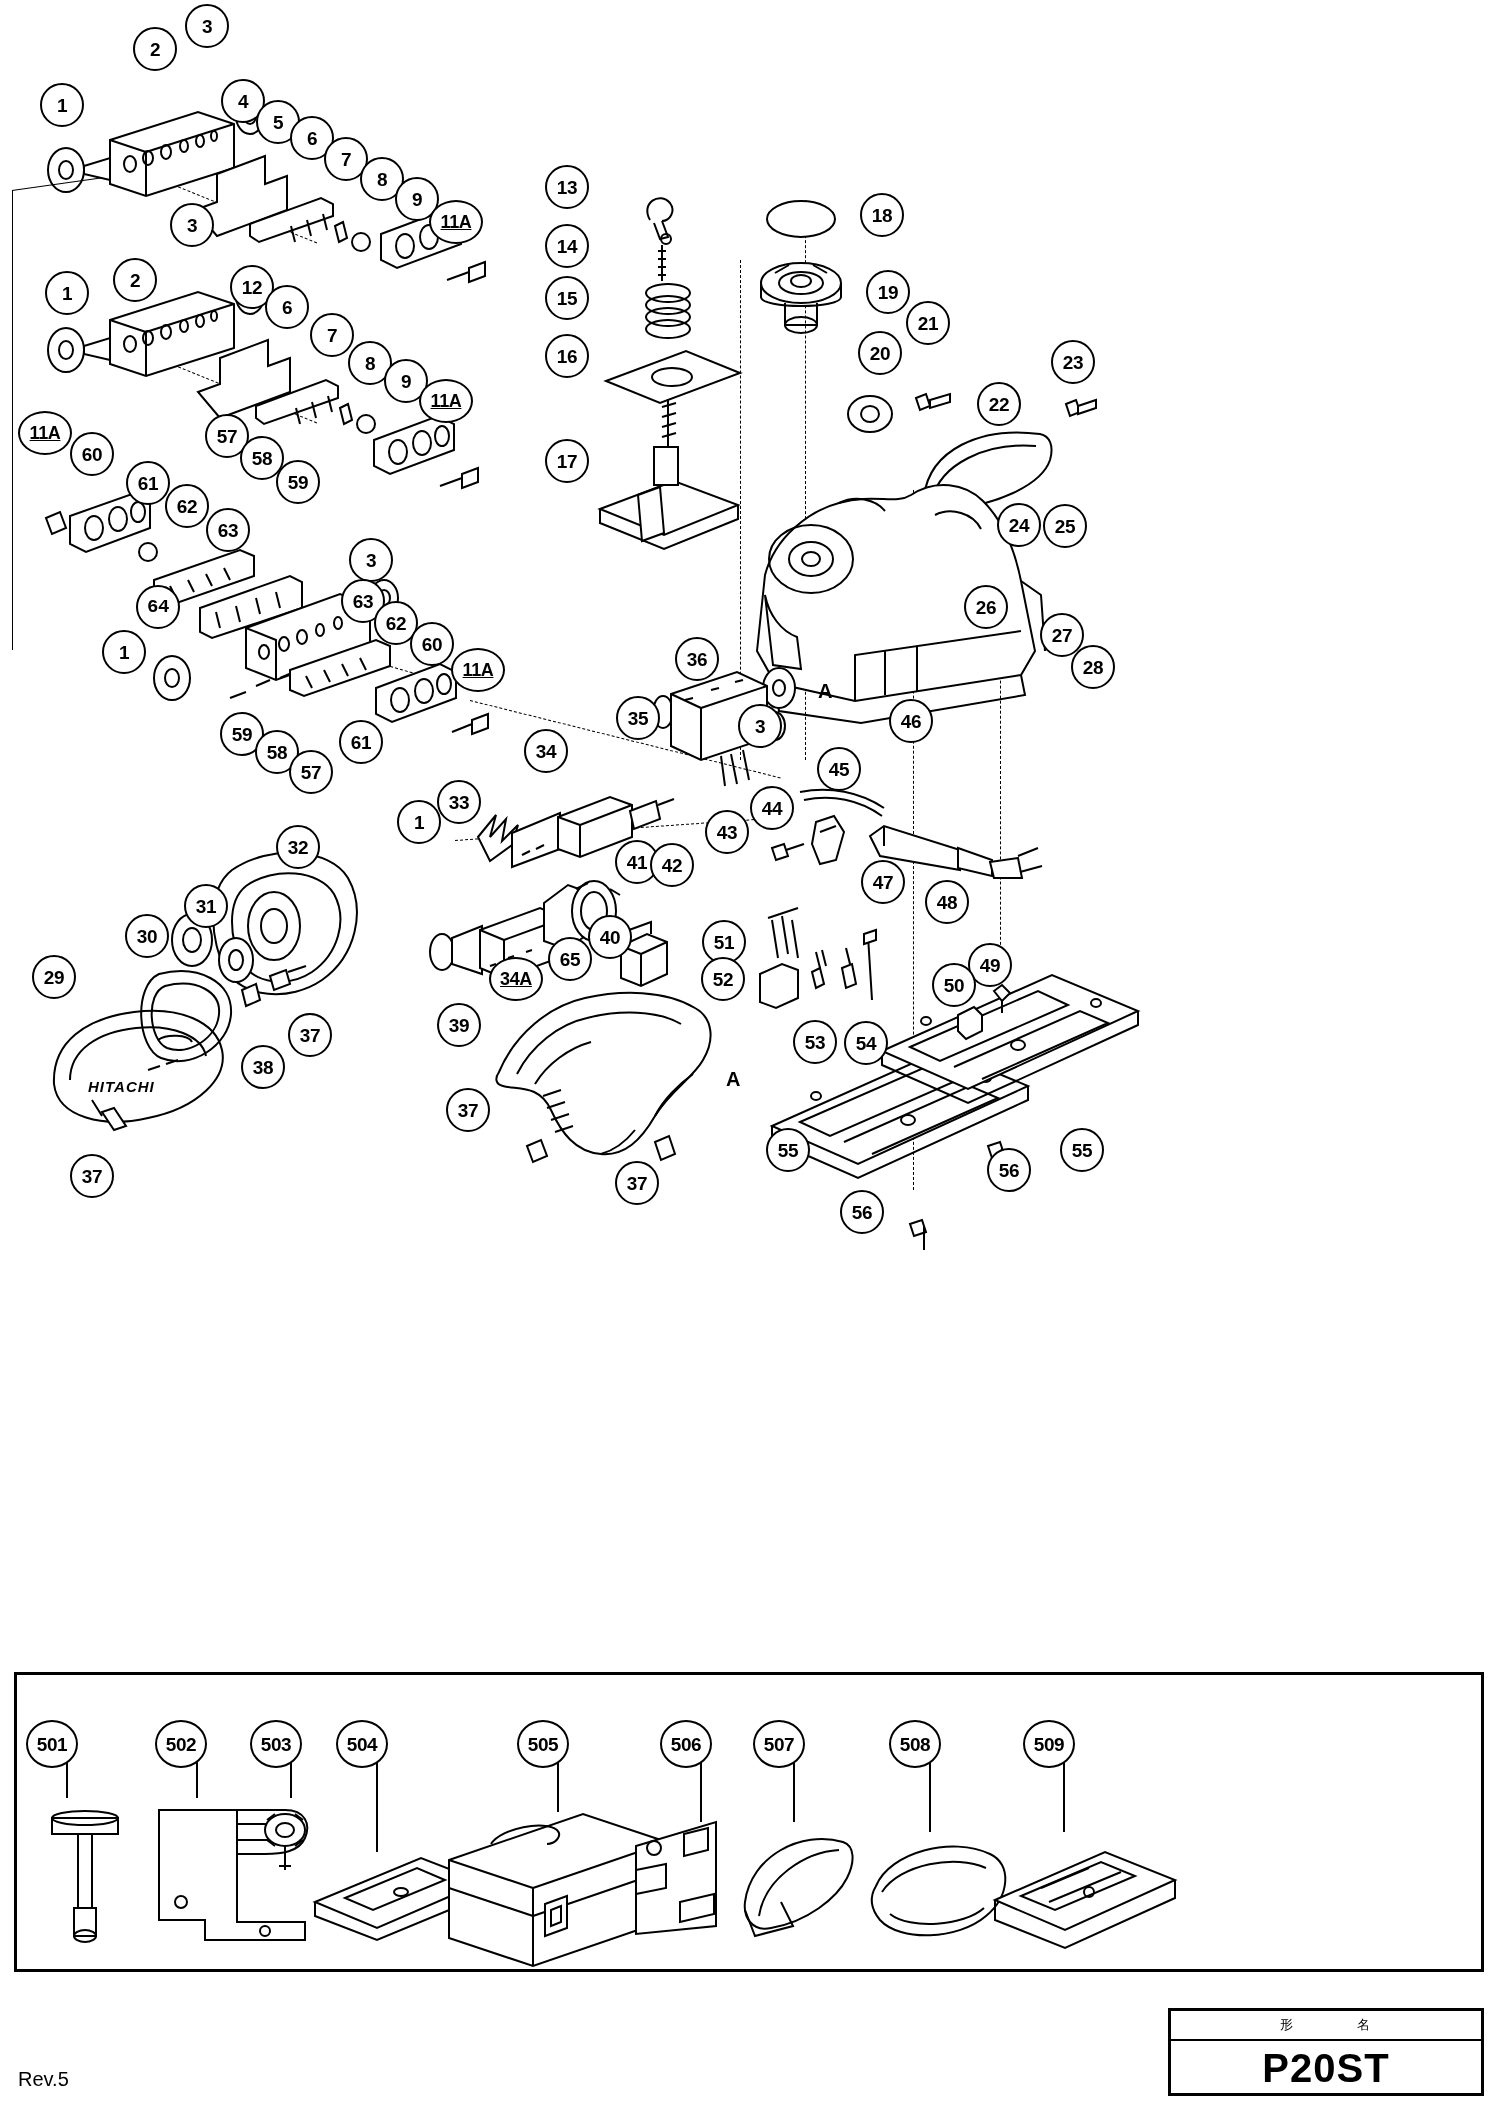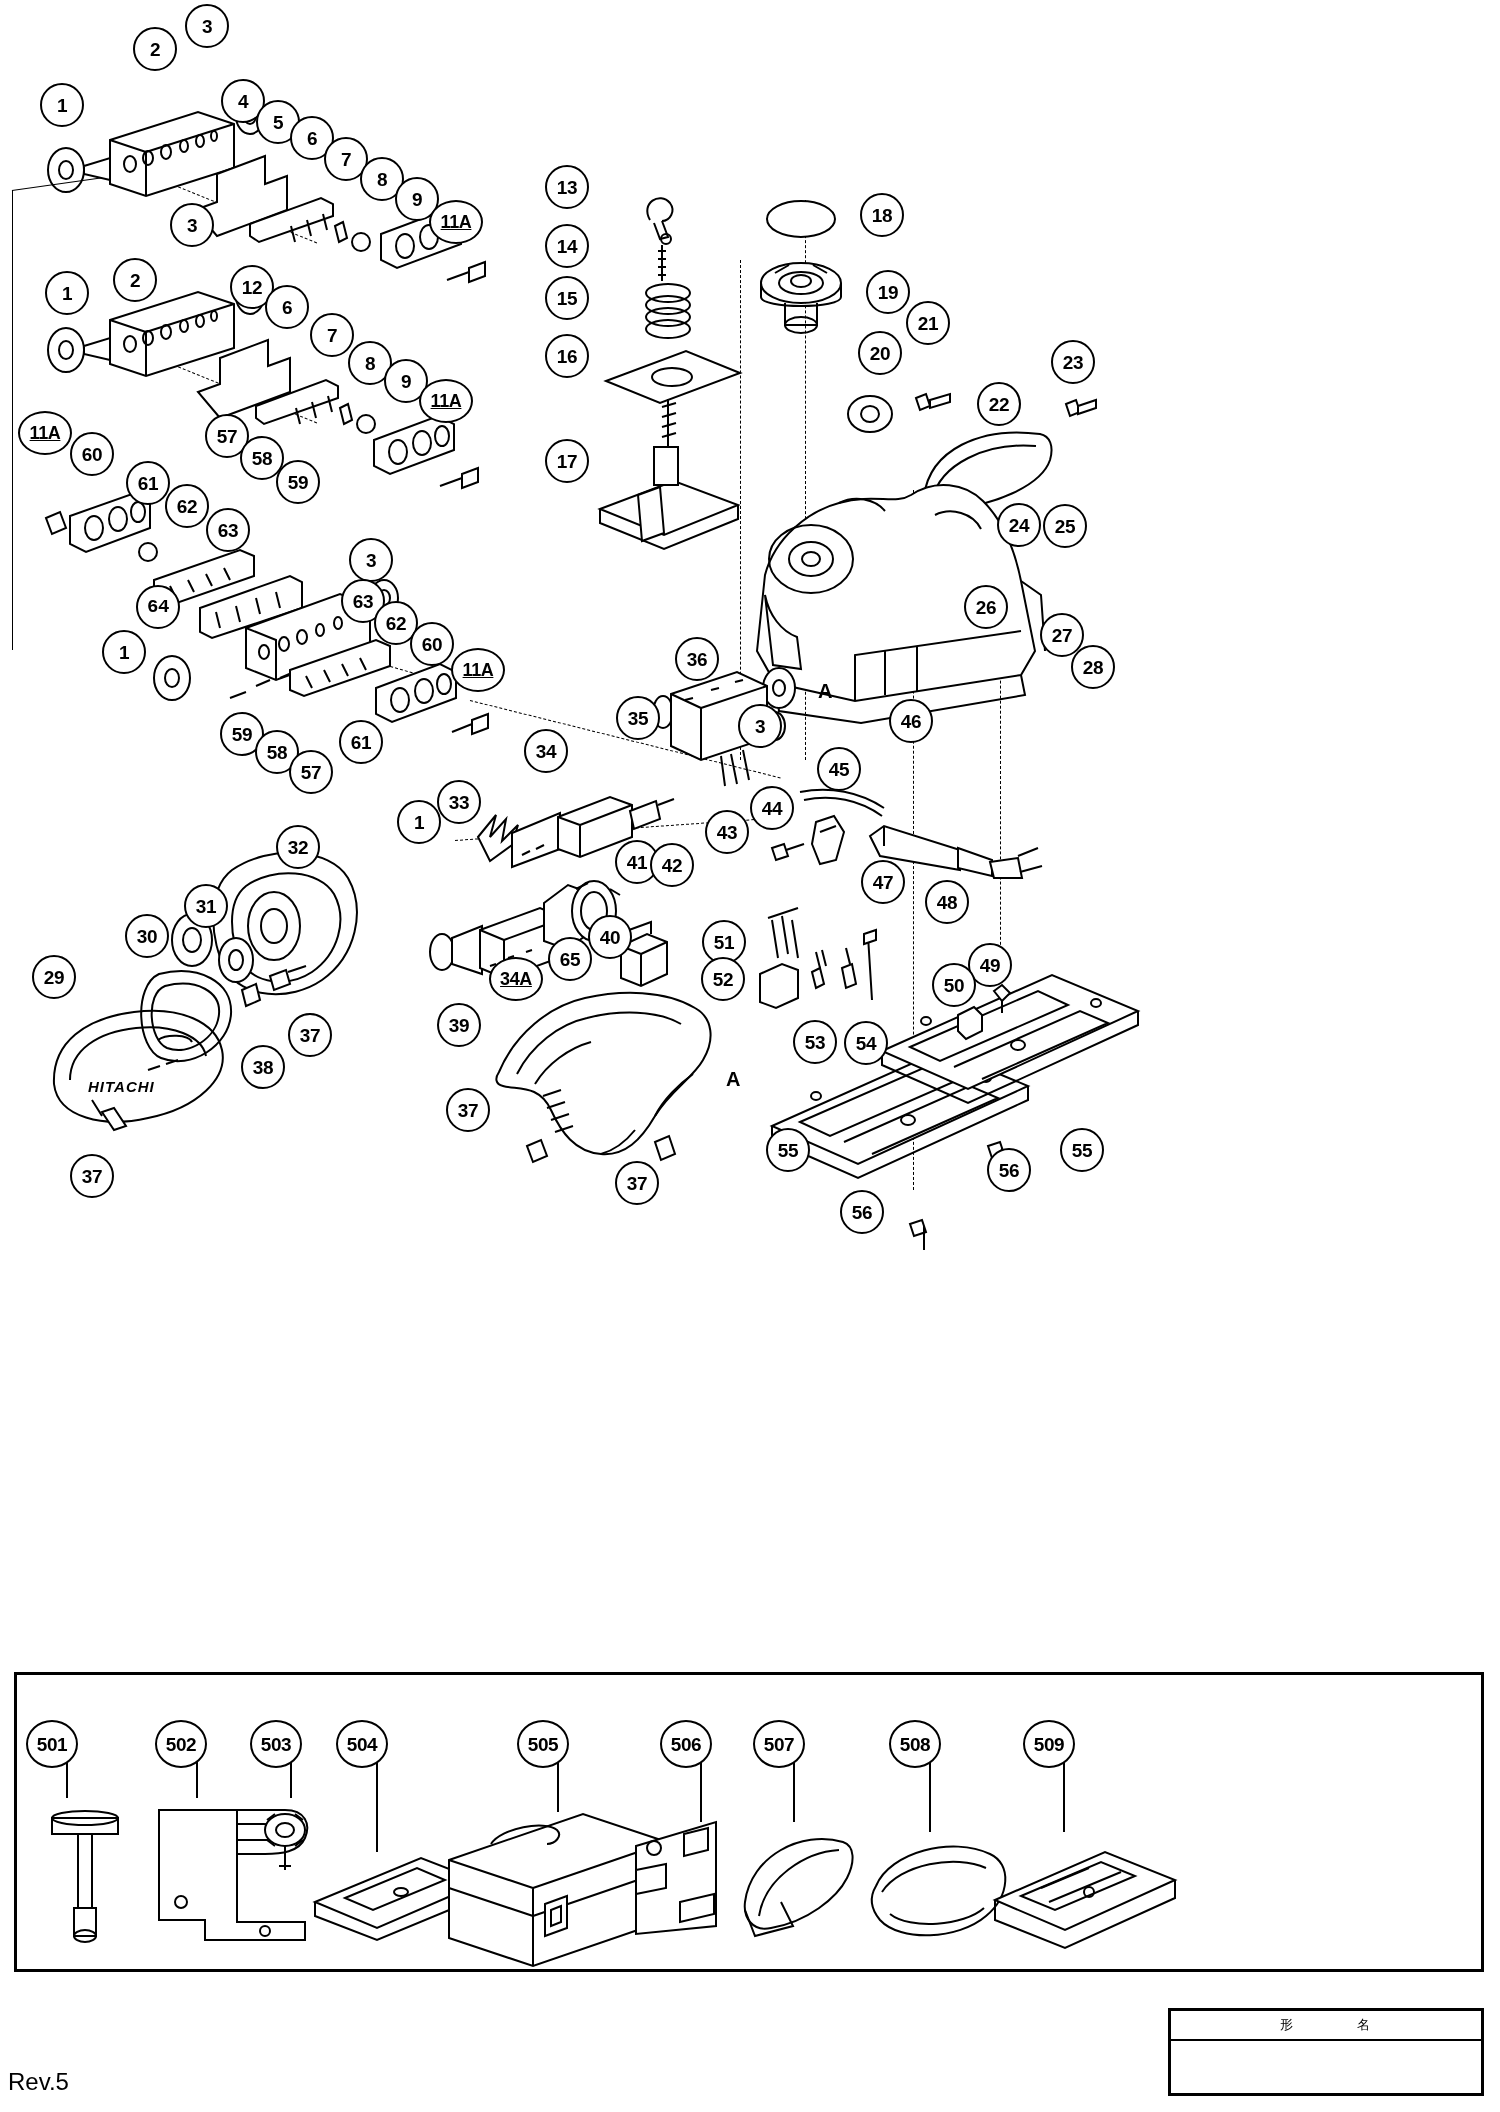--- a/index.html
+++ b/index.html
@@ -97,23 +97,23 @@
     height: 54px;
     display: flex;
     align-items: center;
     justify-content: center;
     font-size: 40px;
     font-weight: 700;
     letter-spacing: 1px;
   }
   #rev {
     position: absolute;
-    left: 8px;
+    left: 18px;
     top: 2068px;
-    font-size: 24px;
+    font-size: 20px;
     font-weight: 400;
     z-index: 20;
   }
   .letter-mark {
     position: absolute;
     font-size: 20px;
     font-weight: 700;
     z-index: 25;
   }
   .brandtext {
@@ -600,20 +600,21 @@
   <div class="letter-mark" style="left:726px; top:1068px;">A</div>
   <div class="brandtext" style="left:88px; top:1078px;">HITACHI</div>
 
   <div id="rev">Rev.5</div>
 
   <div id="title-block">
     <div class="tb-head">
       <span>形</span>
       <span>名</span>
     </div>
+    <div class="tb-model">P20ST</div>
   </div>
 
   <div id="callout-layer">
       <div class="callout sm" style="left: 185px; top: 4px;">3</div>
       <div class="callout sm" style="left: 133px; top: 27px;">2</div>
       <div class="callout sm" style="left: 221px; top: 79px;">4</div>
       <div class="callout sm" style="left: 40px; top: 83px;">1</div>
       <div class="callout sm" style="left: 256px; top: 100px;">5</div>
       <div class="callout sm" style="left: 290px; top: 116px;">6</div>
       <div class="callout sm" style="left: 324px; top: 137px;">7</div>

